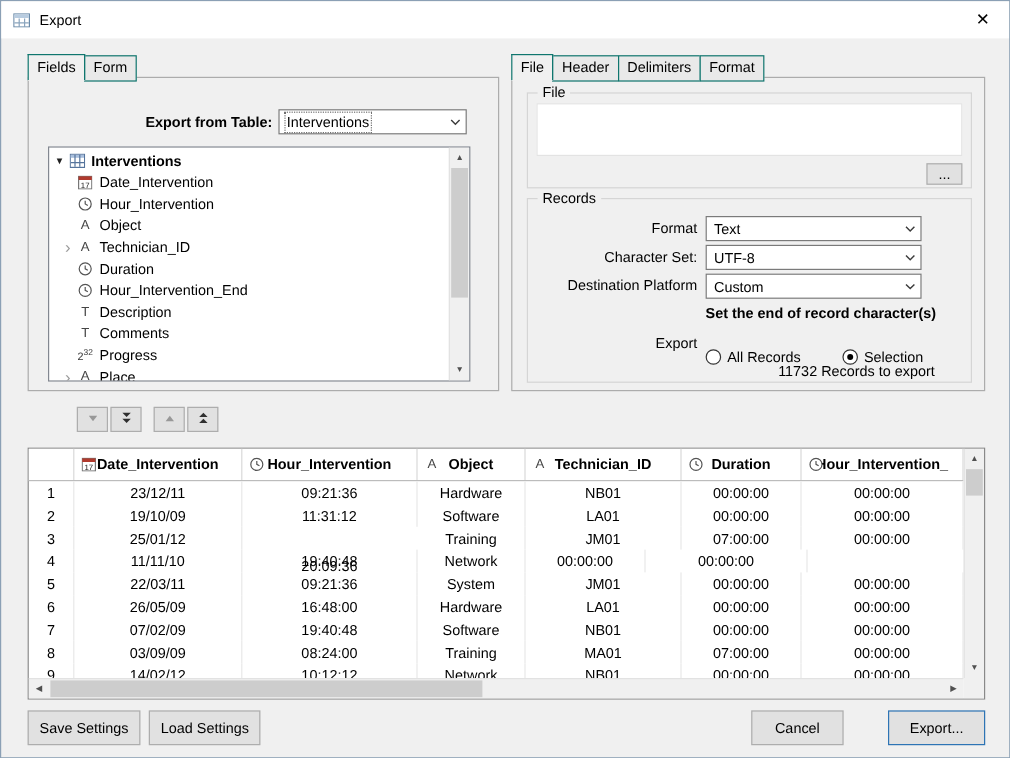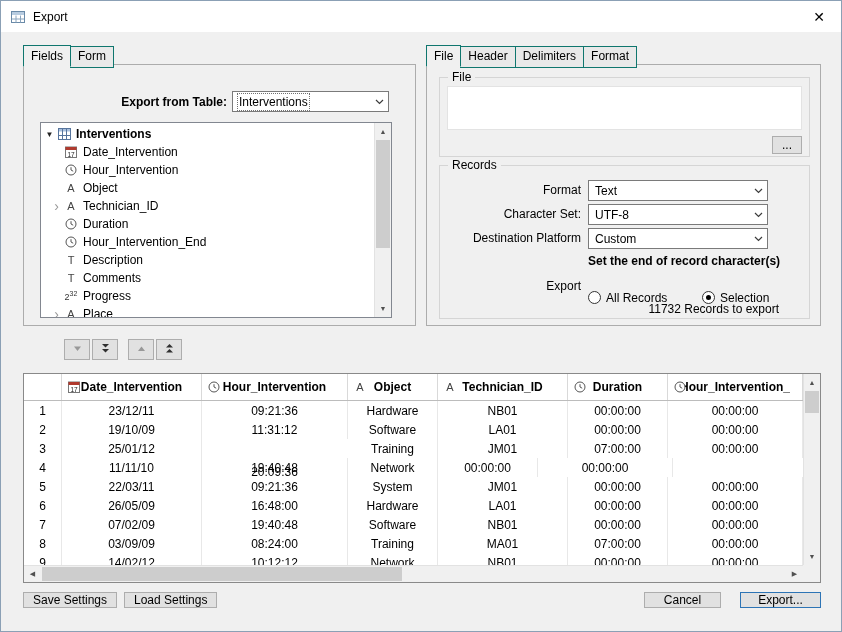--- a/index.html
+++ b/index.html
@@ -89,24 +89,24 @@
   .tr { display:flex; height:19px; }
   .td { display:flex; align-items:center; justify-content:center; border-right:1px solid #e8e8e8; flex:none; white-space:nowrap; }
   #table .scrollbar-v { bottom:17px; }
   .scrollbar-h { position:absolute; left:0; right:17px; bottom:0; height:17px; background:#f0f0f0; border-top:1px solid #e2e2e2; }
   .sb-arrow-h { position:absolute; top:0; width:17px; height:16px; display:flex; align-items:center; justify-content:center; color:#505050; font-size:7px; }
   .sb-arrow-h.left { left:0; } .sb-arrow-h.right { right:0; }
   .sb-thumb-h { position:absolute; top:1px; height:14px; background:#cdcdcd; }
   .sb-corner { position:absolute; right:0; bottom:0; width:17px; height:17px; background:#f0f0f0; }
 
   
-  .btn { position:absolute; height:16px; background:#e1e1e1; border:1px solid #adadad; display:flex; align-items:center; justify-content:center; padding:0 9px; white-space:nowrap; }
+  .btn { position:absolute; height:29px; background:#e1e1e1; border:1px solid #adadad; display:flex; align-items:center; justify-content:center; padding:0 9px; white-space:nowrap; }
   #save-btn   { left:22px;  top:591px; }
   #load-btn   { left:123px; top:591px; }
-  #cancel-btn { left:643px; top:591px; width:77px; }
+  #cancel-btn { left:625px; top:591px; width:77px; }
   #export-btn { left:739px; top:591px; width:81px; border-color:#2d74b5; }
 </style>
 </head>
 <body>
 
 <div class="dialog">
 
   <div class="titlebar">
     <span class="app-icon">
         <svg width="14" height="12" viewBox="0 0 14 12">

